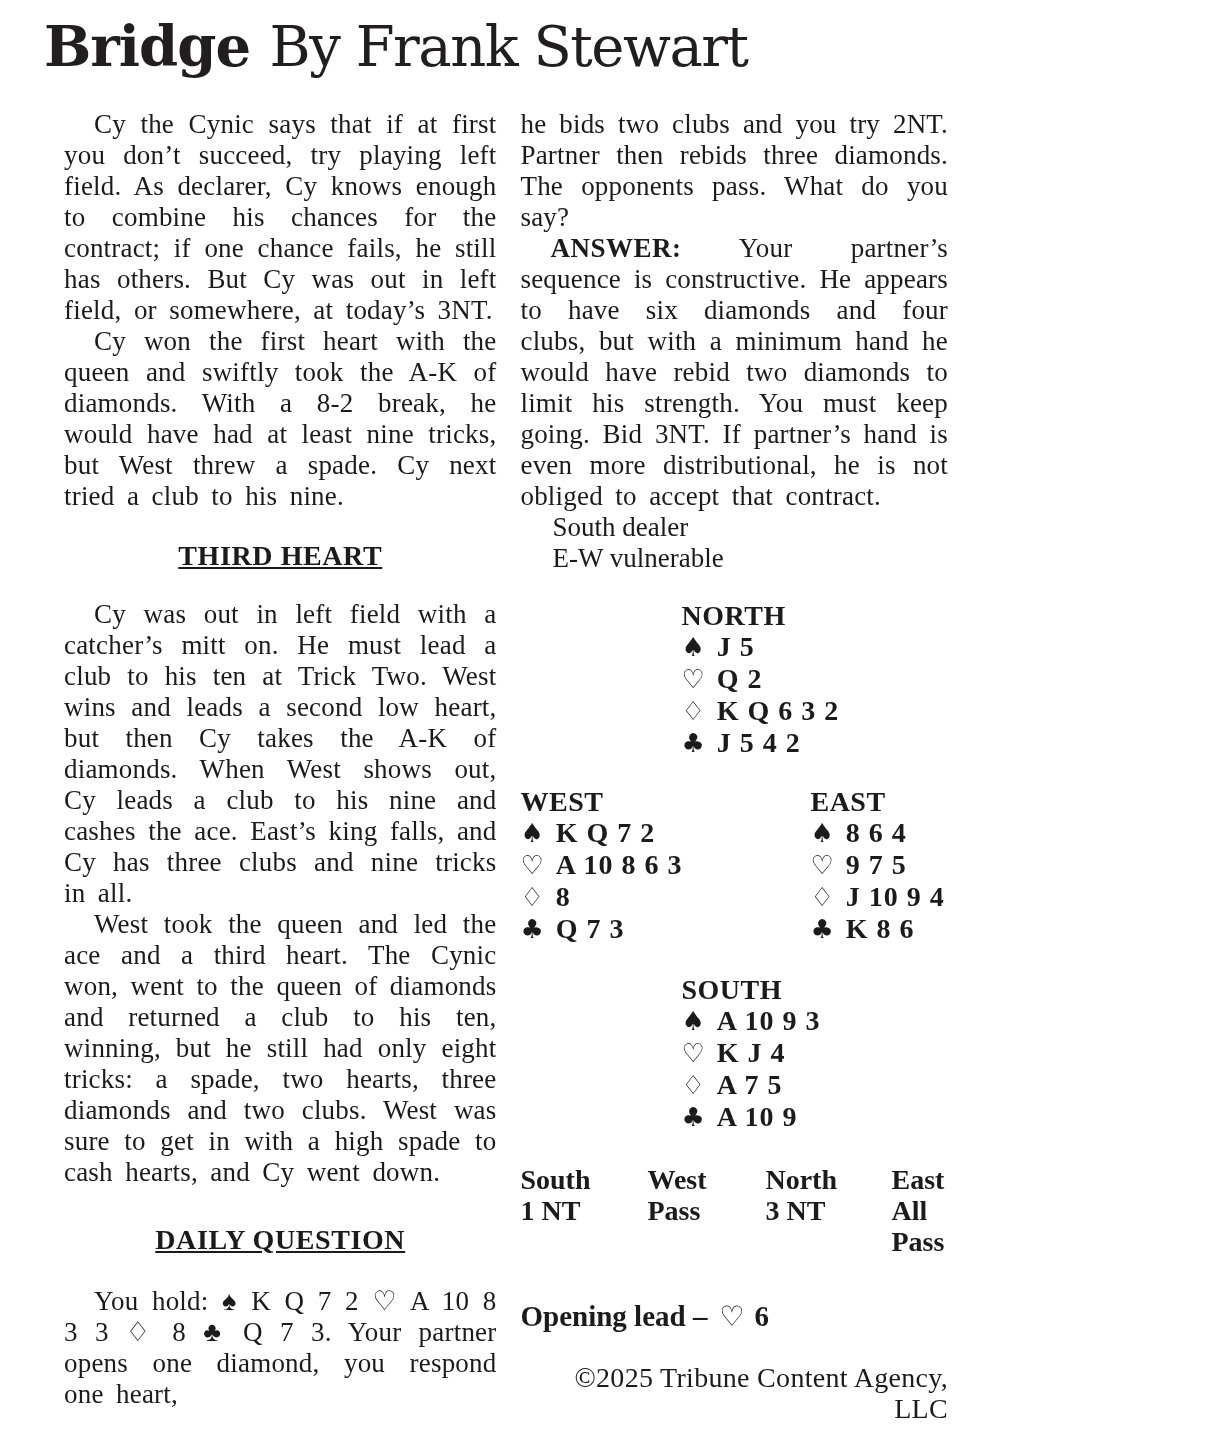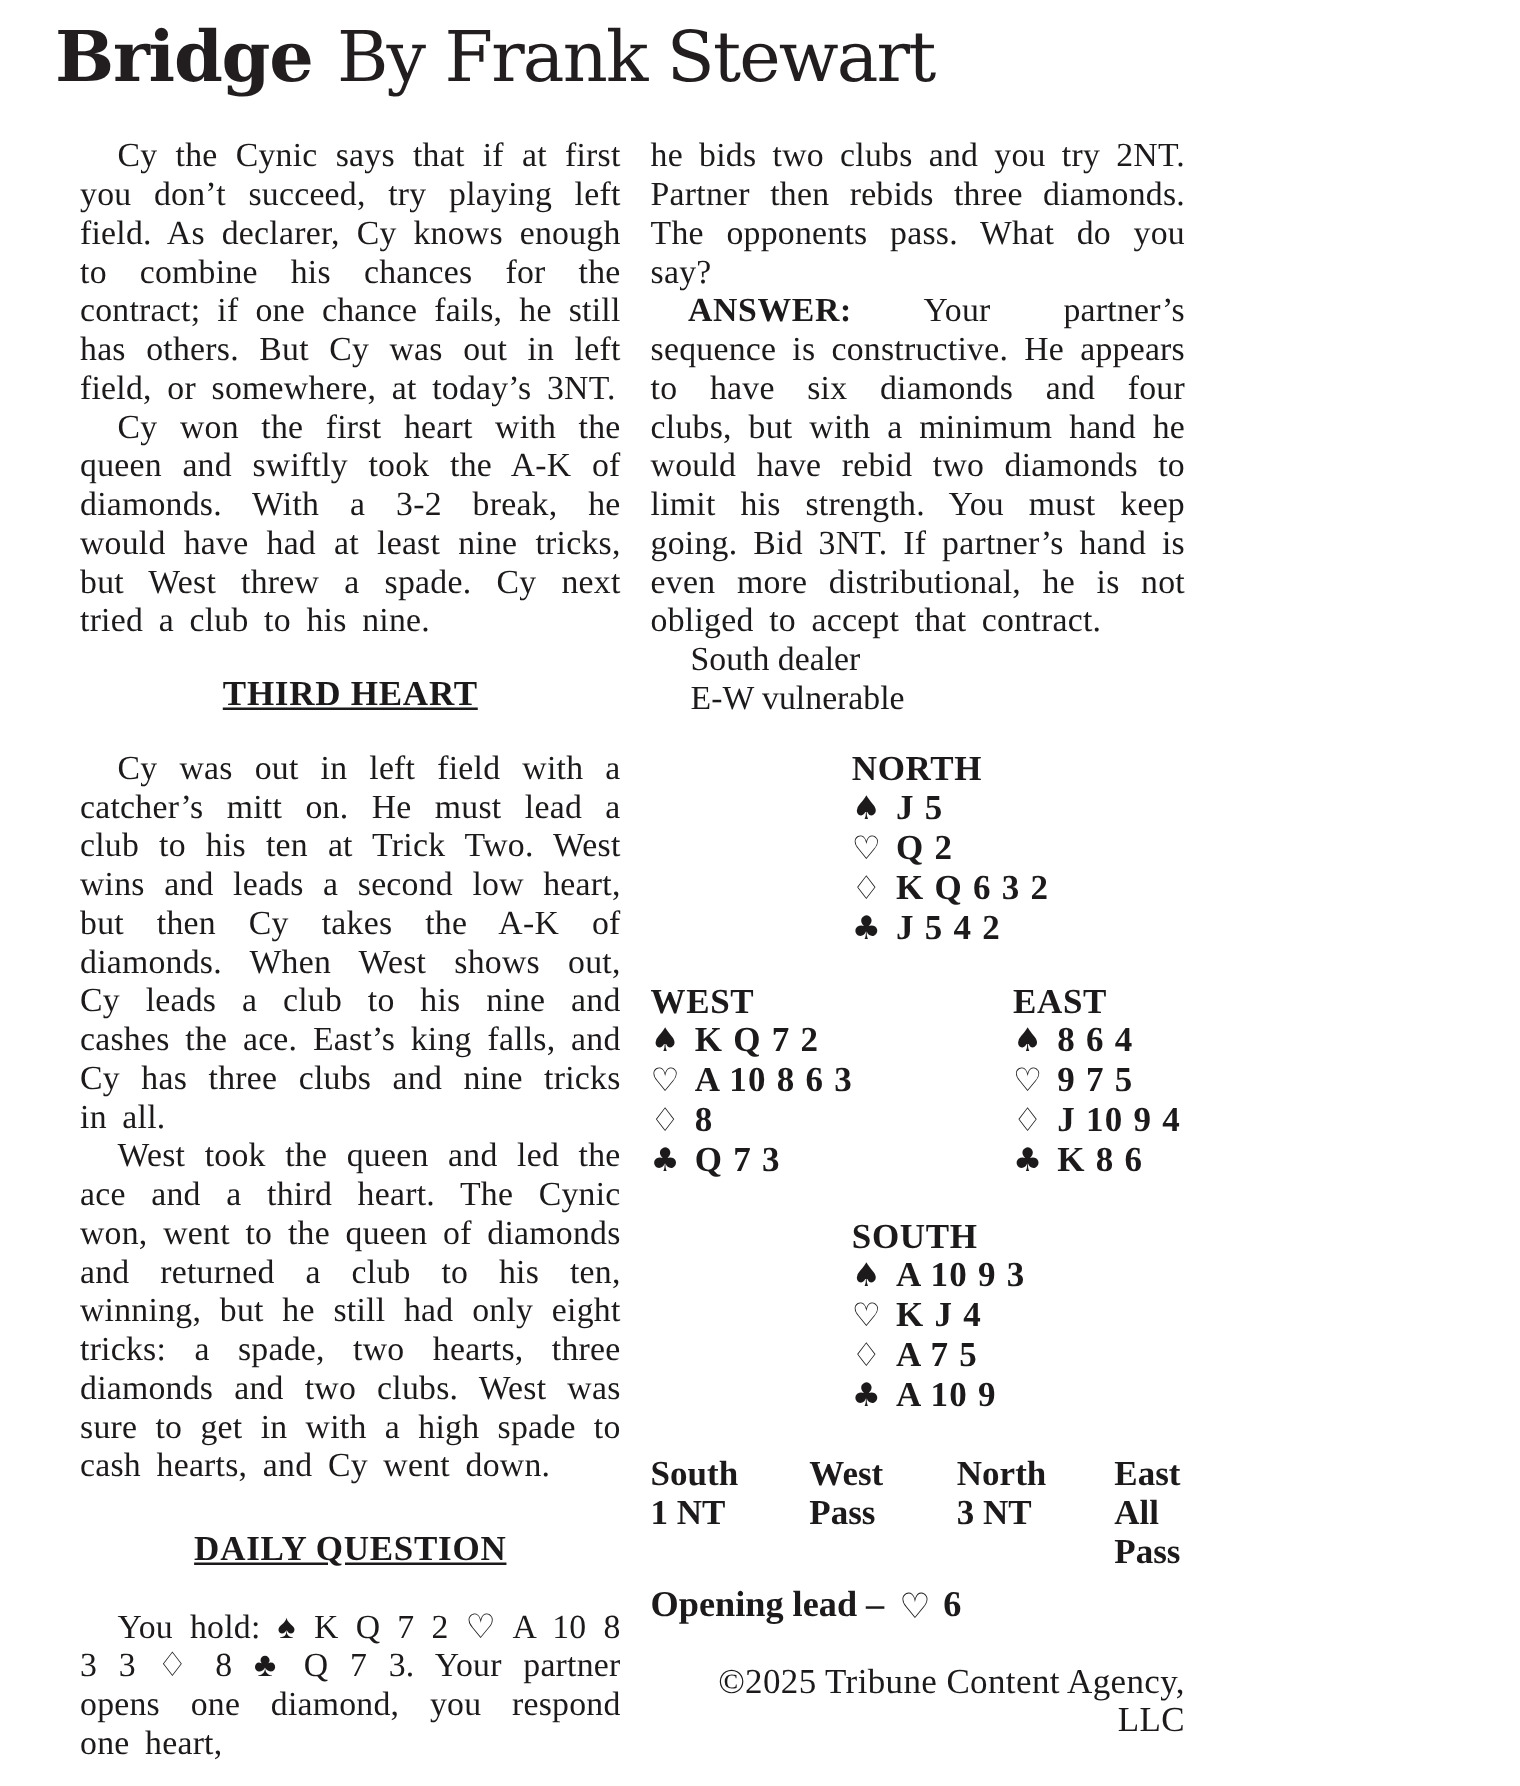--- a/index.html
+++ b/index.html
@@ -87,21 +87,21 @@
   
   .bidding {
     display: grid;
     grid-template-columns: 127px 118px 126px 1fr;
     font-weight: bold;
     font-size: 28px;
     line-height: 31px;
   }
   
   .opening-lead {
-    margin-top: 12px;
+    margin-top: 44px;
     display: flex;
     align-items: center;
     font-weight: bold;
     font-size: 29px;
     line-height: 31px;
   }
   .opening-lead .suit { margin: 0 10px 0 12px; font-size: 28px; }
   .copyright {
     margin-top: 30px;
     font-size: 28px;
@@ -119,21 +119,21 @@
     <h1 class="title">
       <span class="title-bold">Bridge</span>
       <span class="title-byline">By Frank Stewart</span>
     </h1>
   </header>
 
   <div class="columns">
 
     <div class="col col-left">
       <p class="indent">Cy the Cynic says that if at first you don’t succeed, try playing left field. As declarer, Cy knows enough to combine his chances for the contract; if one chance fails, he still has others. But Cy was out in left field, or somewhere, at today’s 3NT.</p>
-      <p class="indent">Cy won the first heart with the queen and swiftly took the A-K of diamonds. With a 3-2 break, he would have had at least nine tricks, but West threw a spade. Cy next tried a club to his nine.</p>
+      <p class="indent">Cy won the first heart with the queen and swiftly took the A-K of diamonds. With a 8-2 break, he would have had at least nine tricks, but West threw a spade. Cy next tried a club to his nine.</p>
       <div class="section-heading sh-1">THIRD HEART</div>
       <p class="indent">Cy was out in left field with a catcher’s mitt on. He must lead a club to his ten at Trick Two. West wins and leads a second low heart, but then Cy takes the A-K of diamonds. When West shows out, Cy leads a club to his nine and cashes the ace. East’s king falls, and Cy has three clubs and nine tricks in all.</p>
       <p class="indent">West took the queen and led the ace and a third heart. The Cynic won, went to the queen of diamonds and returned a club to his ten, winning, but he still had only eight tricks: a spade, two hearts, three diamonds and two clubs. West was sure to get in with a high spade to cash hearts, and Cy went down.</p>
       <div class="section-heading sh-2">DAILY QUESTION</div>
       <p class="indent">You hold: ♠ K Q 7 2  ♡ A 10 8 3 3 ♢ 8  ♣ Q 7 3. Your partner opens one diamond, you respond one heart,</p>
     </div>
 
     <div class="col col-right">
       <p>he bids two clubs and you try 2NT. Partner then rebids three diamonds. The opponents pass. What do you say?</p>
       <p class="indent"><span class="answer-label">ANSWER:</span> <span>Your partner’s sequence is constructive. He appears to have six diamonds and four clubs, but with a minimum hand he would have rebid two diamonds to limit his strength. You must keep going. Bid 3NT. If partner’s hand is even more distributional, he is not obliged to accept that contract.</span></p>

